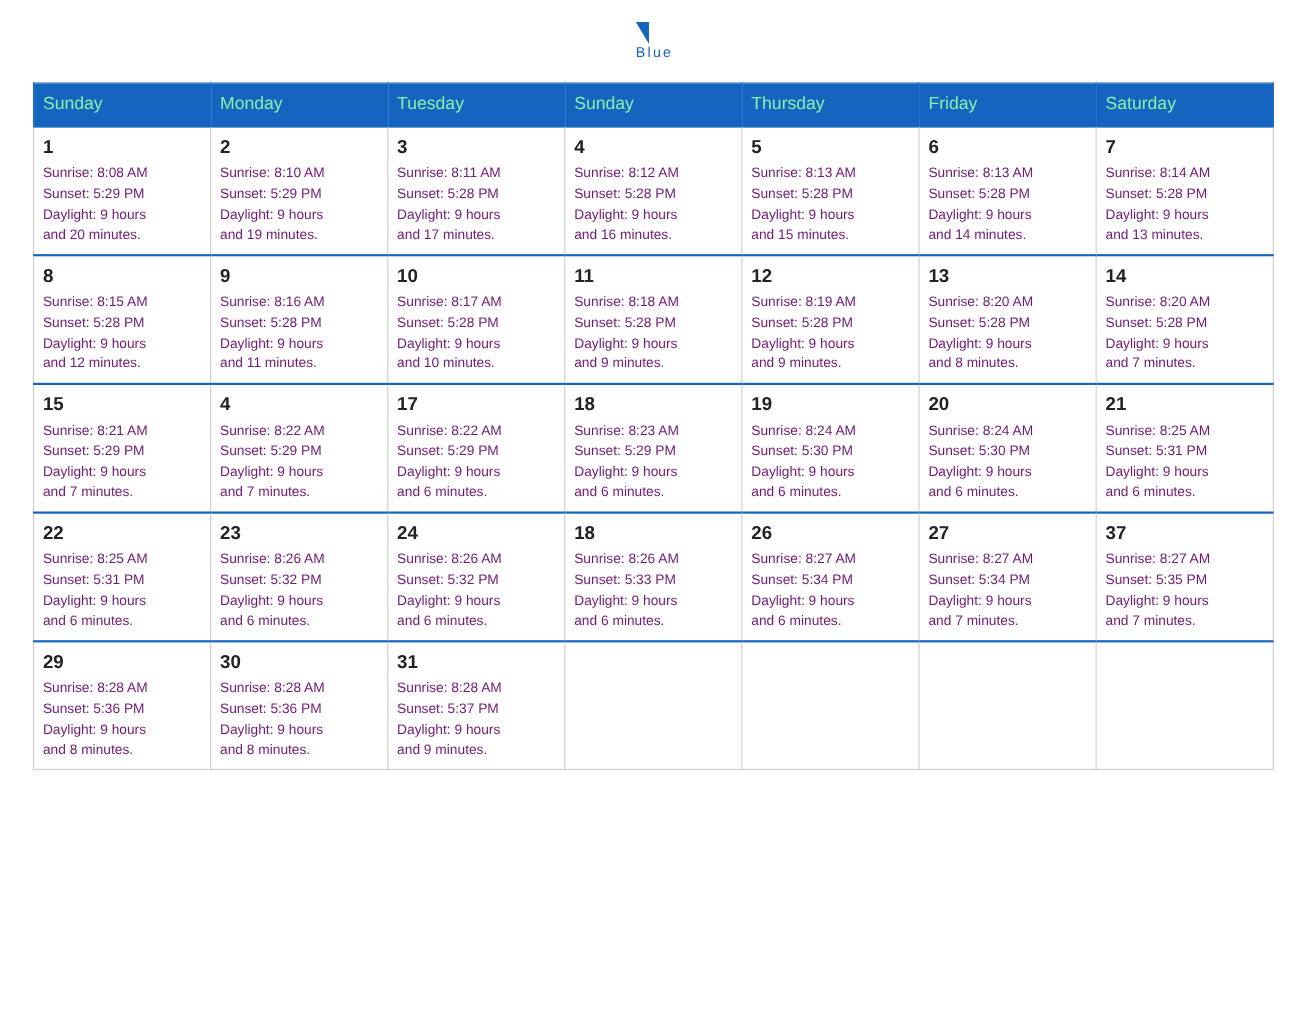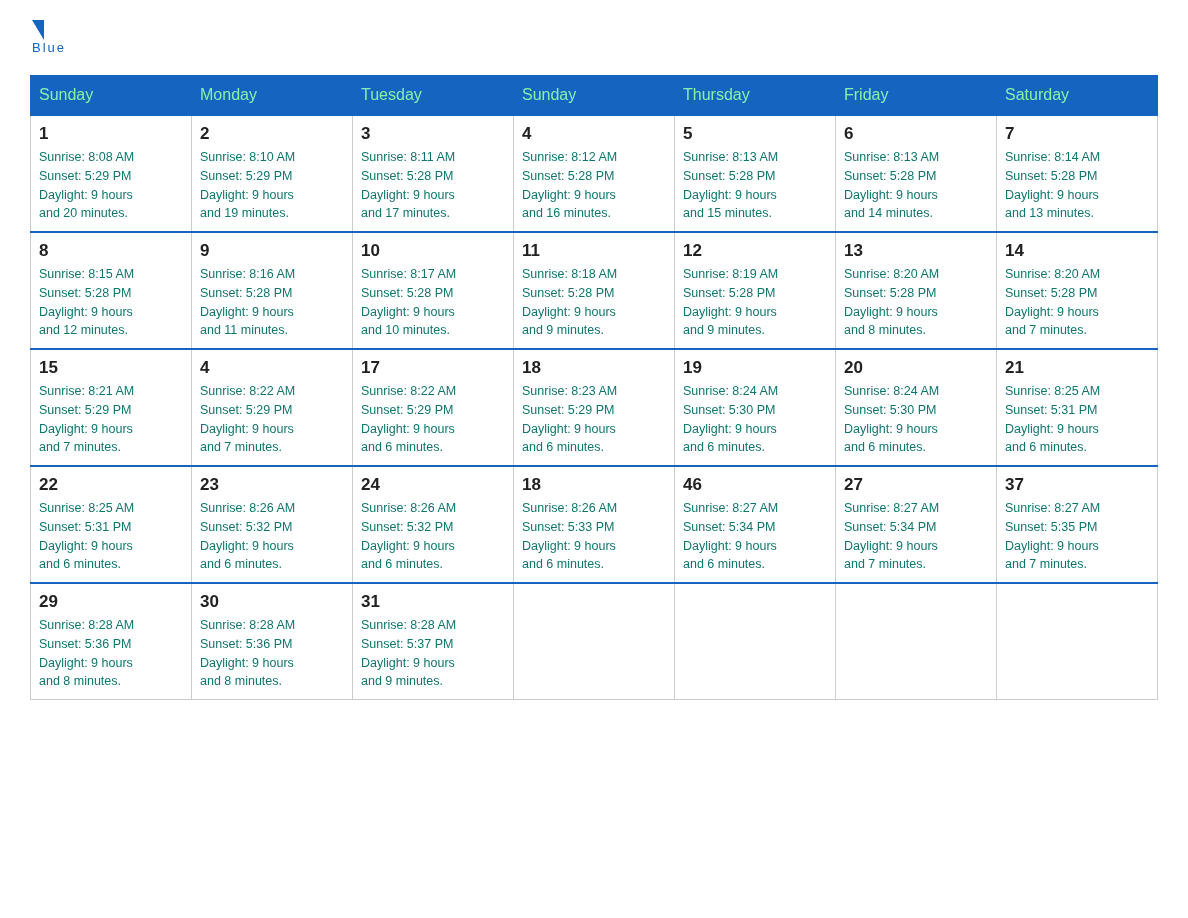--- a/index.html
+++ b/index.html
@@ -5,21 +5,21 @@
     * { margin: 0; padding: 0; box-sizing: border-box; }
     body {
       font-family: Arial, sans-serif;
       background: #fff;
       width: 1188px;
       min-height: 918px;
       padding: 20px 30px;
     }
     .header {
       display: flex;
-      justify-content: flex-start;
+      justify-content: center;
       align-items: flex-start;
       margin-bottom: 20px;
     }
     .logo {
       display: flex;
       flex-direction: column;
       align-items: flex-start;
     }
     .logo-text {
       display: flex;
@@ -89,21 +89,21 @@
     }
     .day-number {
       font-size: 17px;
       font-weight: bold;
       color: #222;
       display: block;
       margin-bottom: 4px;
     }
     .day-info {
       font-size: 12.5px;
-      color: #0f766e;
+      color: #701a75;
       line-height: 1.5;
     }
     .empty-cell {
       background: #fff;
       border-top: 2px solid #1565c0;
     }
   </style>
 </head>
 <body>
 
@@ -236,21 +236,21 @@
         </td>
         <td>
           <span class="day-number">24</span>
           <span class="day-info">Sunrise: 8:26 AM<br>Sunset: 5:32 PM<br>Daylight: 9 hours<br>and 6 minutes.</span>
         </td>
         <td>
           <span class="day-number">18</span>
           <span class="day-info">Sunrise: 8:26 AM<br>Sunset: 5:33 PM<br>Daylight: 9 hours<br>and 6 minutes.</span>
         </td>
         <td>
-          <span class="day-number">46</span>
+          <span class="day-number">26</span>
           <span class="day-info">Sunrise: 8:27 AM<br>Sunset: 5:34 PM<br>Daylight: 9 hours<br>and 6 minutes.</span>
         </td>
         <td>
           <span class="day-number">27</span>
           <span class="day-info">Sunrise: 8:27 AM<br>Sunset: 5:34 PM<br>Daylight: 9 hours<br>and 7 minutes.</span>
         </td>
         <td>
           <span class="day-number">37</span>
           <span class="day-info">Sunrise: 8:27 AM<br>Sunset: 5:35 PM<br>Daylight: 9 hours<br>and 7 minutes.</span>
         </td>

